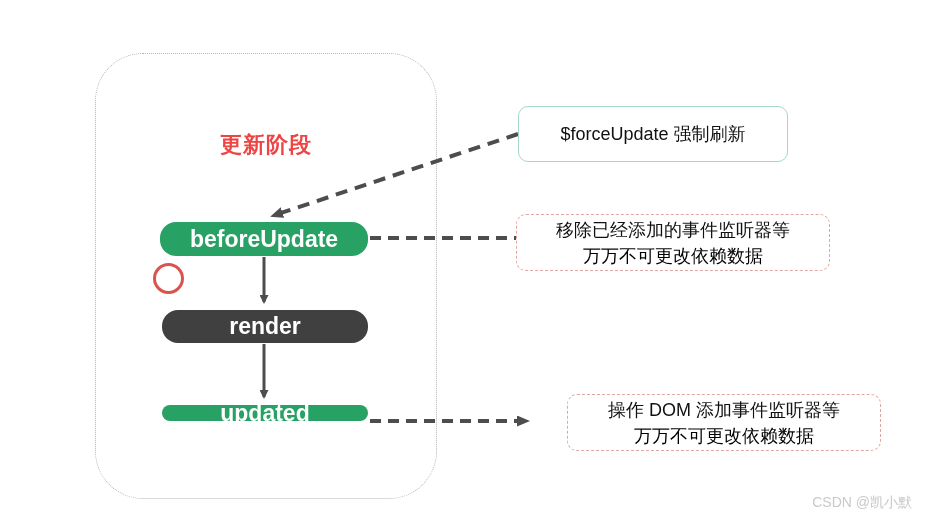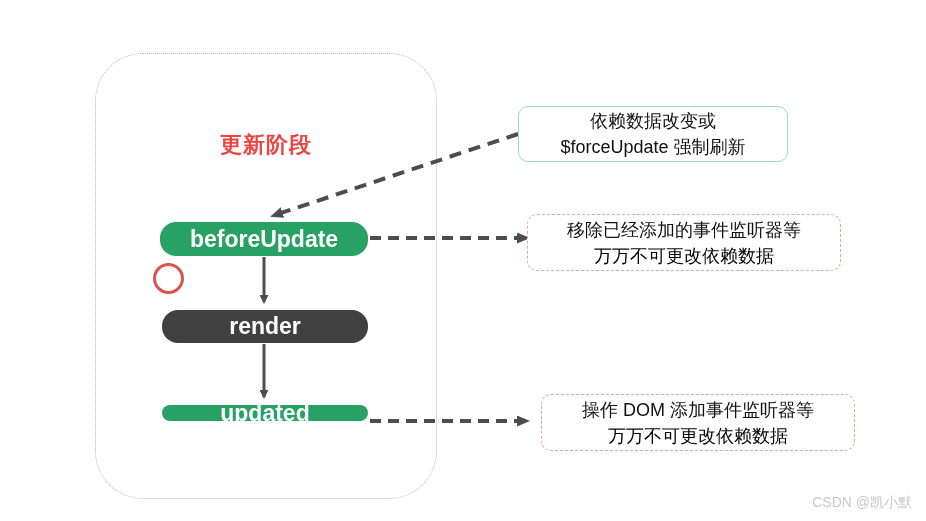--- a/index.html
+++ b/index.html
@@ -87,27 +87,27 @@
     border-radius: 10px;
     box-sizing: border-box;
     background: #ffffff;
   }
   .annotation-trigger {
     left: 518px; top: 106px;
     width: 270px; height: 56px;
     border: 1px solid #a5d8c8;
   }
   .annotation-warning-1 {
-    left: 527px; top: 214px;
+    left: 516px; top: 214px;
     width: 314px; height: 57px;
     border: 1px dashed #e2a6a2;
     justify-content: center;
   }
   .annotation-warning-2 {
-    left: 541px; top: 394px;
+    left: 567px; top: 394px;
     width: 314px; height: 57px;
     border: 1px dashed #e2a6a2;
     text-align: center;
   }
   .warning-line {
     color: #000000;
   }
   .watermark {
     position: absolute;
     right: 14px;
@@ -151,21 +151,20 @@
   <div class="node node-render">
     <span>render</span>
   </div>
   <div class="node node-updated">
     <span>updated</span>
   </div>
 
   <div class="highlight-circle"></div>
 
   <div class="annotation annotation-trigger">
-    <span>依赖数据改变或</span>
     <span>$forceUpdate 强制刷新</span>
   </div>
 
   <div class="annotation annotation-warning-1">
     <span>移除已经添加的事件监听器等</span>
     <span class="warning-line">万万不可更改依赖数据</span>
   </div>
 
   <div class="annotation annotation-warning-2">
     <span>操作 DOM 添加事件监听器等</span>

